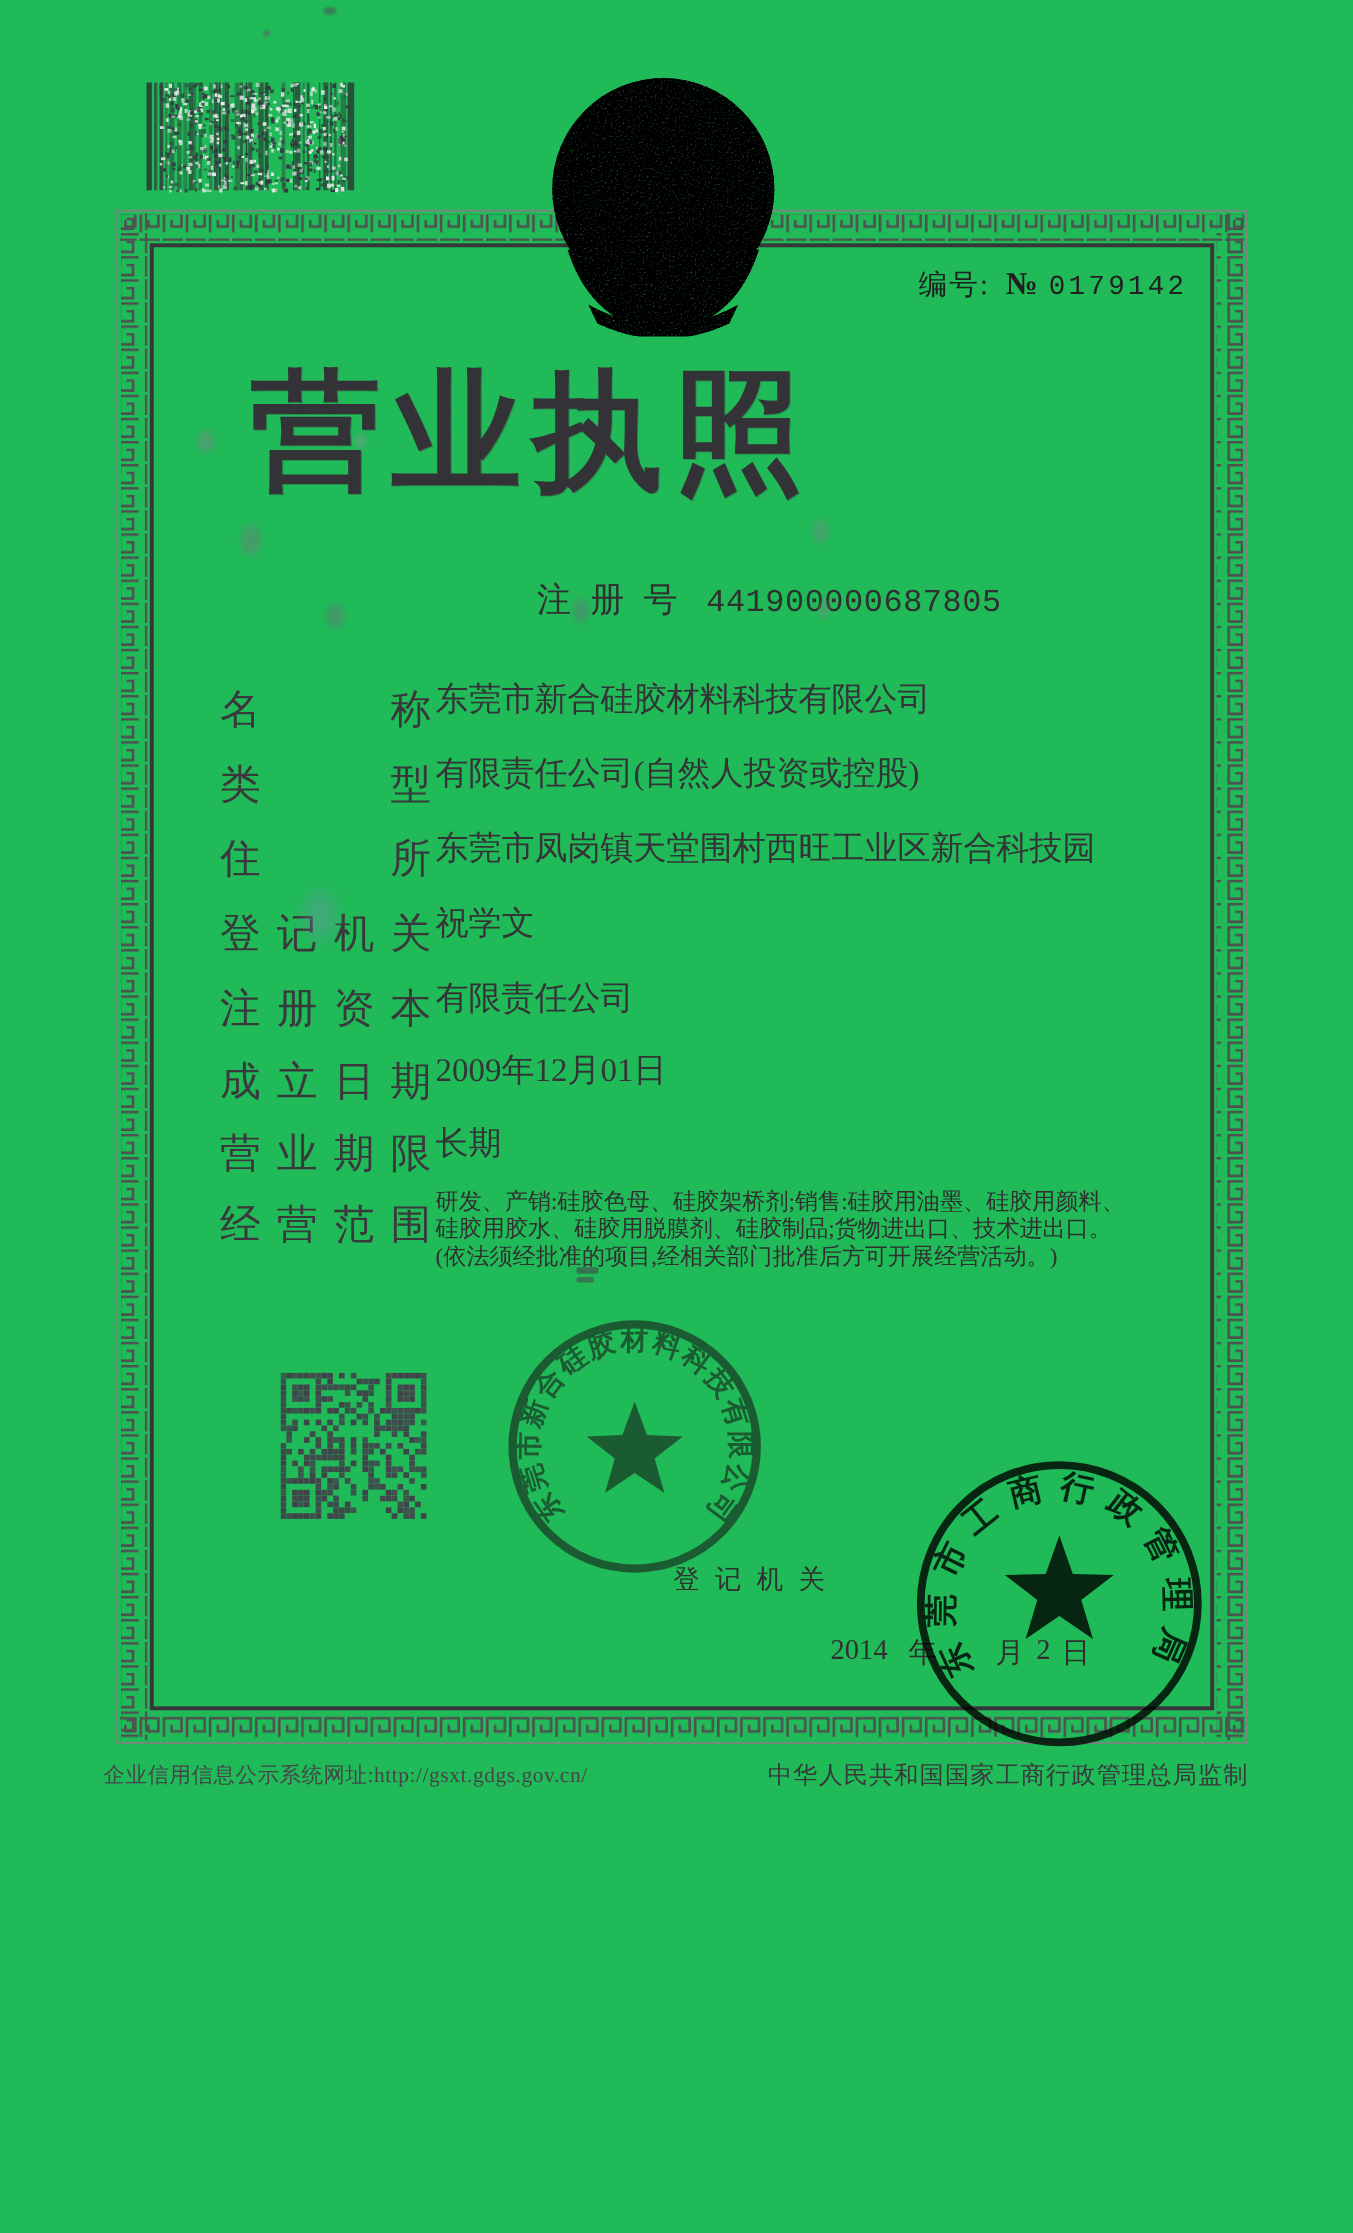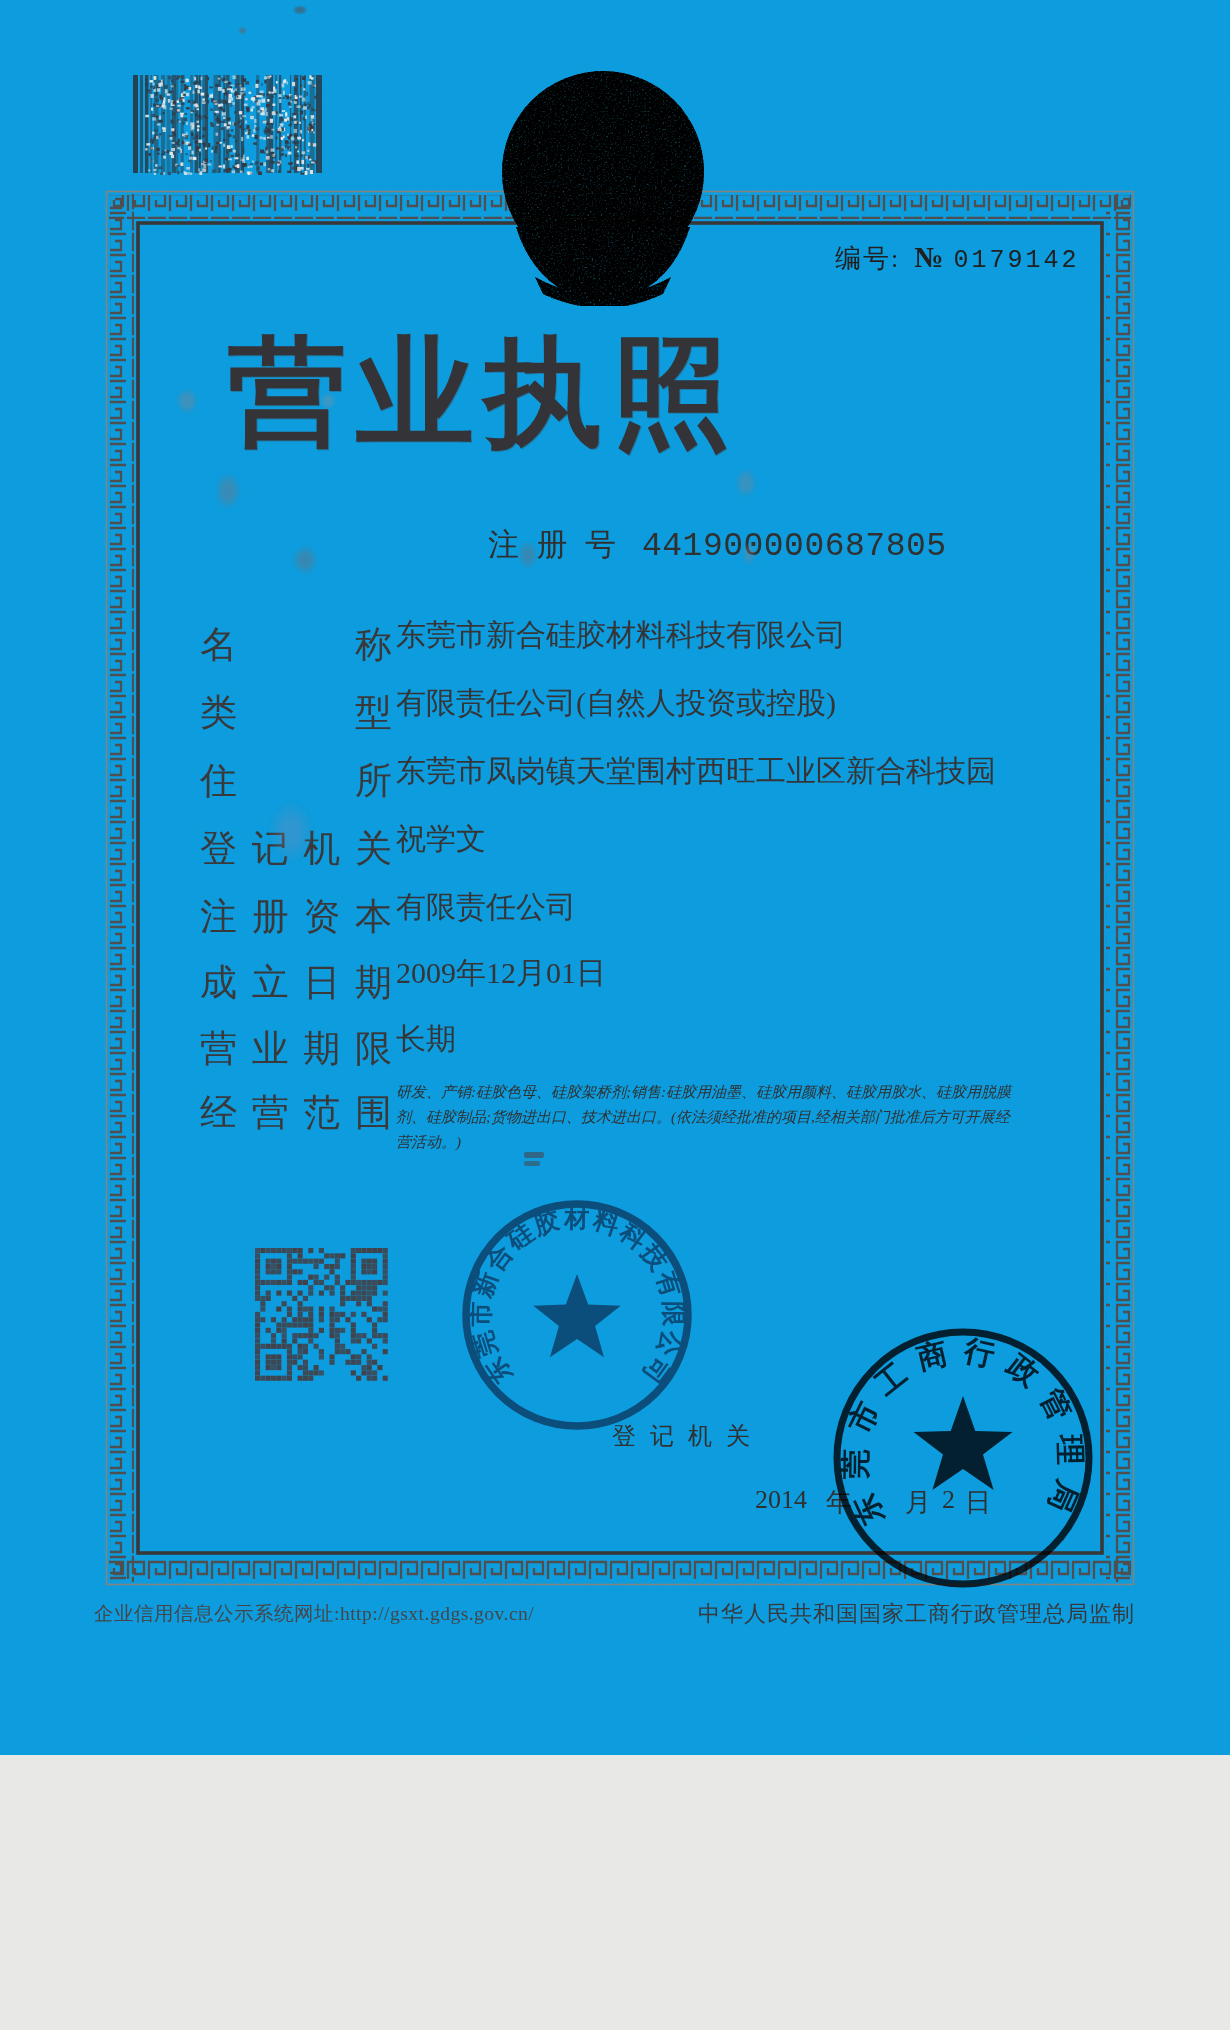--- a/index.html
+++ b/index.html
@@ -1,36 +1,36 @@
 <!DOCTYPE html>
 <html><head>
 <meta charset="utf-8">
 <style>
   html,body{margin:0;padding:0;background:#e8e8e6;}
-  #page{position:relative;width:1230px;height:1755px;background:#0ea5e9;overflow:hidden;
+  #page{position:relative;width:1230px;height:2030px;background:#22c55e;overflow:hidden;
         font-family:"Liberation Serif","DejaVu Serif",serif;color:#2b2b2b;}
   .abs{position:absolute;}
   
   #frame-svg{left:105px;top:190px;}
   
   .serial-line{left:835px;top:241px;font-size:26px;letter-spacing:2px;color:#222;white-space:nowrap;}
   .serial-line .no-mark{font-weight:bold;font-size:29px;font-family:"Liberation Serif",serif;padding:0 8px 0 14px;}
   .serial-line .serial-num{font-family:"Liberation Mono","DejaVu Sans Mono",monospace;font-size:25px;letter-spacing:3px;}
   #doc-title{left:228px;top:314px;width:500px;font-family:"Liberation Sans","DejaVu Sans",sans-serif;
              font-weight:700;font-size:118px;letter-spacing:10px;color:#3a3a3e;white-space:nowrap;
              filter:blur(.45px) contrast(1.05);text-shadow:1px 1px 0 rgba(70,70,75,.35);}
   .regno-line{left:488px;top:524px;font-size:31px;white-space:nowrap;color:#333;filter:blur(.3px);}
   .regno-line .regno-label{display:inline-block;width:128px;text-align:justify;text-align-last:justify;}
-  .regno-line .regno-value{font-family:"Liberation Mono","DejaVu Sans Mono",monospace;font-size:33px;letter-spacing:.5px;padding-left:26px;}
+  .regno-line .regno-value{font-family:"Liberation Mono","DejaVu Sans Mono",monospace;font-size:29px;letter-spacing:.5px;padding-left:26px;}
   
   .row{position:absolute;left:200px;width:900px;filter:blur(.3px);}
   .row .lbl{position:absolute;left:0;top:12px;width:192px;font-size:37px;color:#3d3d40;
             text-align:justify;text-align-last:justify;font-family:"Liberation Serif",serif;}
   .row .val{position:absolute;left:196px;top:7px;width:690px;font-size:30px;color:#38383b;white-space:nowrap;}
-  .row .val.scope{font-size:15px;line-height:24.8px;white-space:normal;width:628px;top:4px;color:#333;font-style:italic;}
+  .row .val.scope{font-size:21px;line-height:24.8px;white-space:normal;width:628px;top:4px;color:#333;}
   
   #authority-label{left:612px;top:1420px;font-size:24px;letter-spacing:14px;color:#333;white-space:nowrap;filter:blur(.3px);}
   .date-line span{position:absolute;top:1485px;font-size:26px;color:#333;filter:blur(.3px);}
   
   #footer-left{left:94px;top:1600px;font-size:19.5px;color:#4a4a4e;letter-spacing:.5px;filter:blur(.3px);}
   #footer-right{left:698px;top:1599px;font-size:22px;color:#3c3c40;letter-spacing:1px;filter:blur(.3px);}
   
   .smudge{position:absolute;border-radius:50%;pointer-events:none;}
   
   #company-seal{left:452px;top:1190px;mix-blend-mode:multiply;opacity:.85;filter:blur(.4px);}

